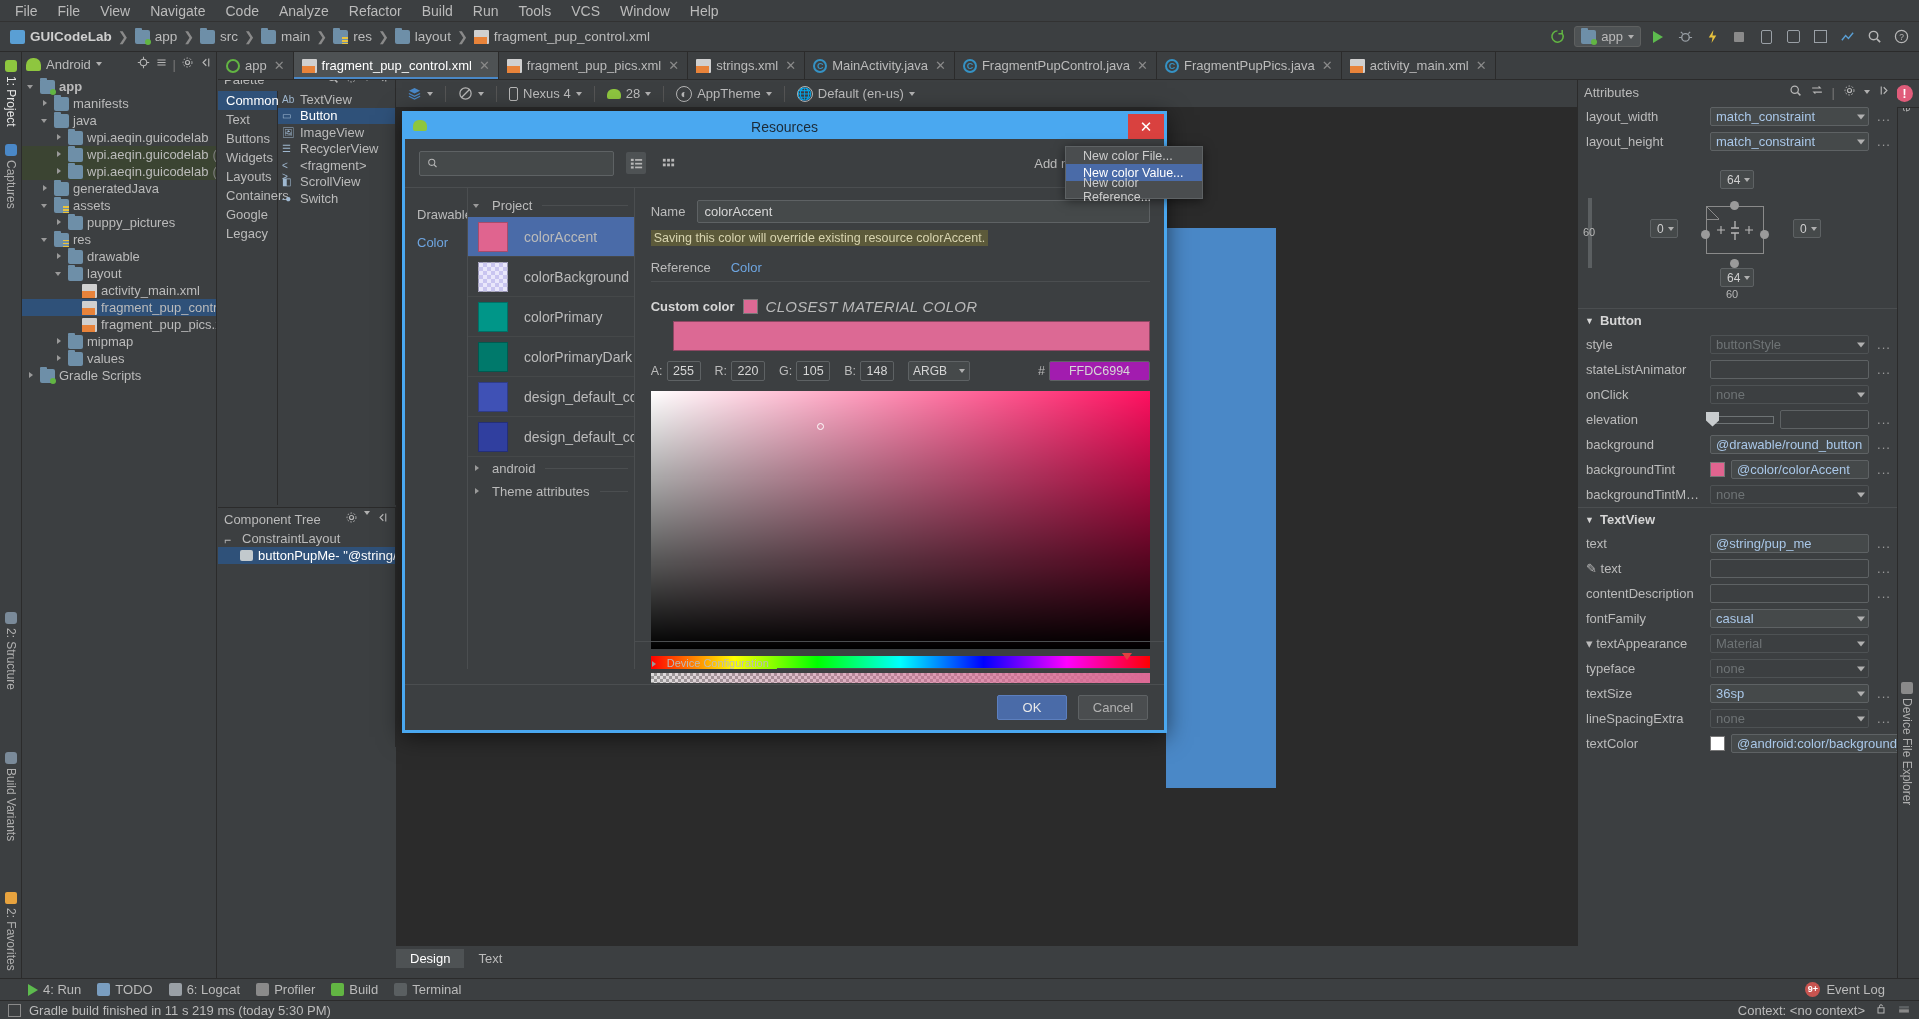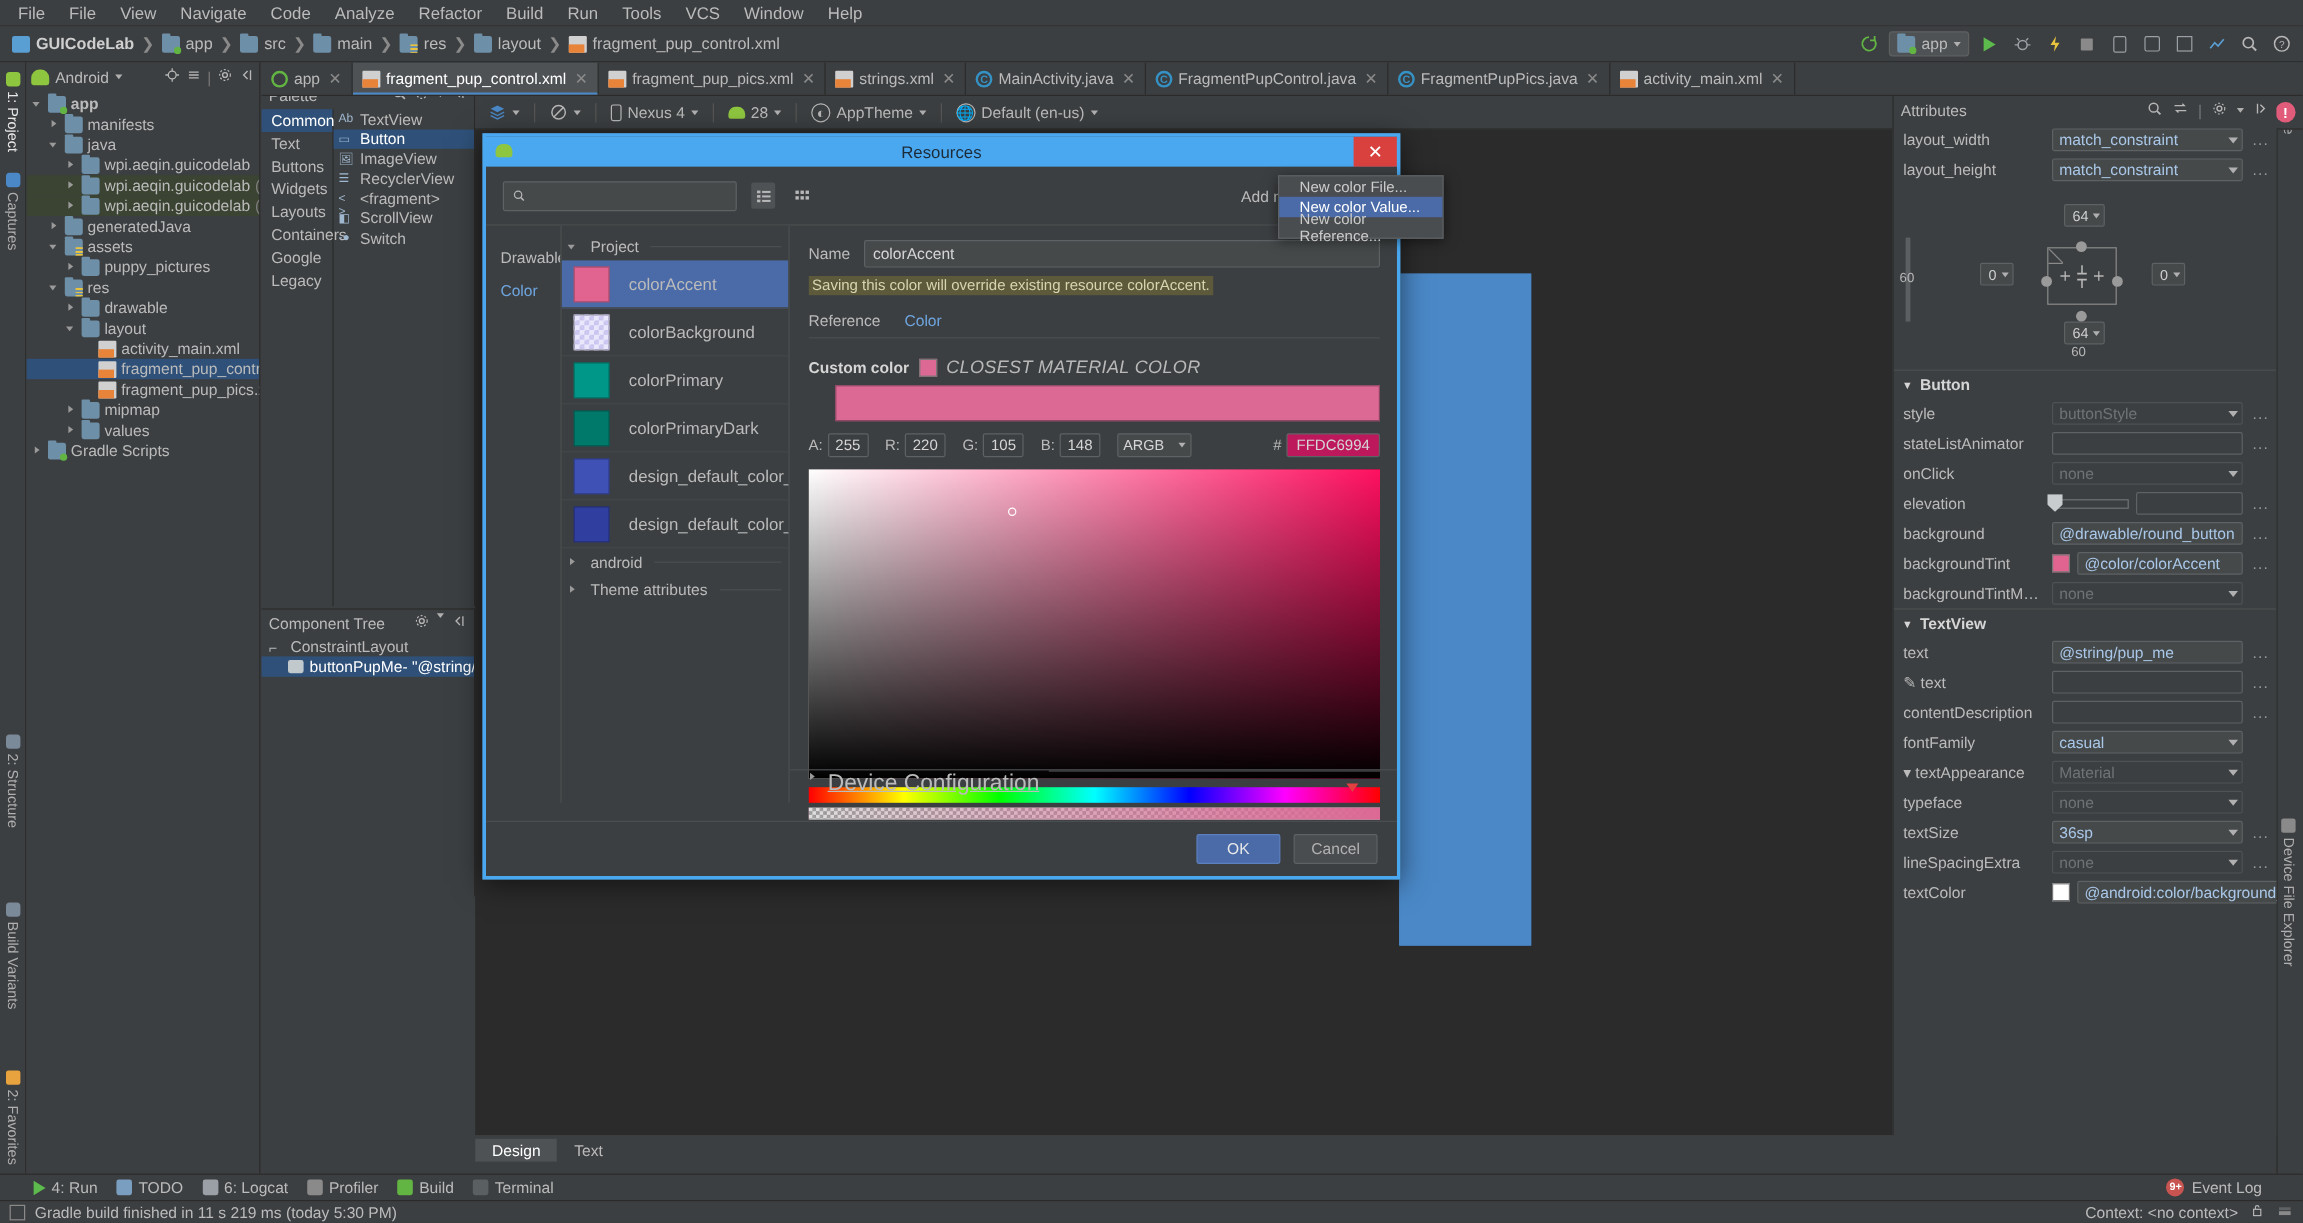--- a/index.html
+++ b/index.html
@@ -233,39 +233,39 @@
 
   .customrow{ margin-top:16px; display:flex; align-items:center; gap:8px; font-size:13px;}
   .customrow b{ color:#d6d6d6; font-weight:bold;}
   .closest{ font-size:15px; letter-spacing:.3px; color:#b9b9b9;font-style:italic;}
   .bigswatch{ margin-top:6px; margin-left:22px; height:30px; background:#dc6994; border:1px solid #8e4763;}
   .eyedrop{ position:absolute; left:16px; top:207px; width:16px;height:16px; }
   .chan{ margin-top:10px; display:flex; align-items:center; gap:4px; font-size:12.5px;}
   .chan .lb{ color:#bbb; }
   .chanbox{ width:34px;height:20px; background:#3c3f41; border:1px solid #5e6264; border-radius:2px; text-align:center; line-height:19px; color:#d6d6d6; font-size:12.5px;}
   .argbsel{ width:62px;height:20px;background:#45494a;border:1px solid #5e6264;border-radius:2px;display:flex;align-items:center;justify-content:space-between;padding:0 4px;font-size:12px;color:#d6d6d6;}
-  .hexbox{ width:78px;height:20px;background:#be185d;border:1px solid #5e6264;border-radius:2px;text-align:center;line-height:19px;color:#d6d6d6;font-size:12.5px;}
+  .hexbox{ width:101px;height:20px;background:#a21caf;border:1px solid #5e6264;border-radius:2px;text-align:center;line-height:19px;color:#d6d6d6;font-size:12.5px;}
   .satval{ margin-top:10px; height:258px; position:relative;
     background:
       linear-gradient(to top, #000, rgba(0,0,0,0)),
       linear-gradient(to right, #fff, #ff1060);
   }
   .svcursor{ position:absolute; left:166px; top:32px; width:7px;height:7px;border:1.5px solid #fff;border-radius:50%;}
   .huebar{ margin-top:7px; height:13px; position:relative;
     background:linear-gradient(to right,#ff0000,#ffff00,#00ff00,#00ffff,#0000ff,#ff00ff,#ff0000);}
   .huemark{ position:absolute; right:18px; top:-3px; width:0;height:0;border-left:5px solid transparent;border-right:5px solid transparent;border-top:7px solid #e04040;}
   .alphabar{ margin-top:4px; height:10px;
     background-image:
       linear-gradient(to right, rgba(220,105,148,0), rgba(220,105,148,1)),
       linear-gradient(45deg,#999 25%,transparent 25%,transparent 75%,#999 75%),
       linear-gradient(45deg,#999 25%,transparent 25%,transparent 75%,#999 75%);
     background-size:100% 100%,6px 6px,6px 6px;
     background-position:0 0,0 0,3px 3px;
     background-color:#ddd;}
-  .devcfg{ position:absolute; left:0; right:0; bottom:0; height:28px; display:flex; align-items:flex-start; gap:8px; padding:0 14px; border-top:1px solid #4b4e50; font-size:19px;text-decoration:underline;}
+  .devcfg{ position:absolute; left:0; right:0; bottom:0; height:28px; display:flex; align-items:flex-end; gap:8px; padding:0 14px; border-top:1px solid #4b4e50; font-size:11px;}
   .devcfg .rule{flex:1;height:1px;background:#4b4e50;}
 
   .dlg-foot{ position:absolute; left:0;right:0;bottom:0; height:46px; border-top:1px solid #4b4e50; display:flex; align-items:center; justify-content:flex-end; gap:11px; padding-right:16px;margin-top:28px;}
   .dbtn{ min-width:70px; height:25px; display:flex;align-items:center;justify-content:center; font-size:13px; border-radius:2px;}
   .dbtn.primary{ background:#4a6ba8; color:#e9e9e9; border:1px solid #5c7fbe;}
   .dbtn.sec{ background:#4a4d4f; color:#b2b2b2; border:1px solid #5e6264;}
 
   
   .ddmenu{ position:absolute; left:1065px; top:146px; width:138px; background:#4a4d4f; border:1px solid #5e6264; z-index:80; box-shadow:0 2px 10px rgba(0,0,0,.5);}
   .ddit{ height:17px; display:flex; align-items:center; padding-left:17px; font-size:12.5px; color:#cccccc;}

